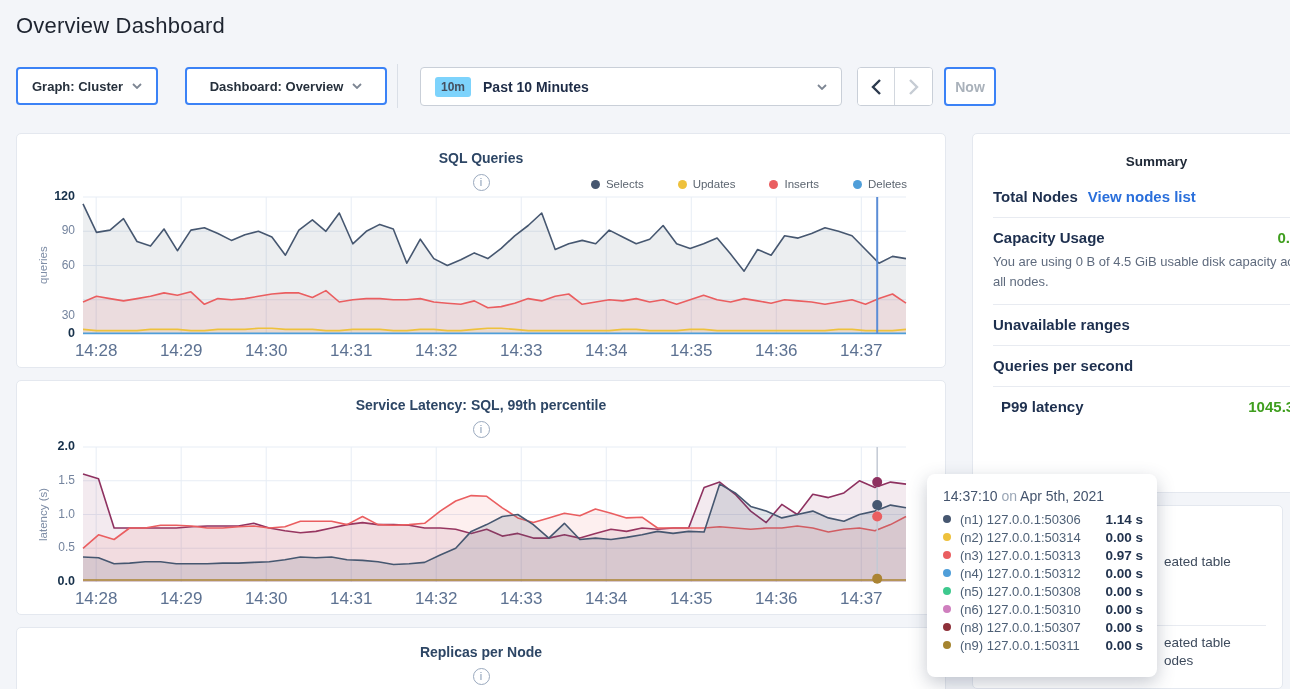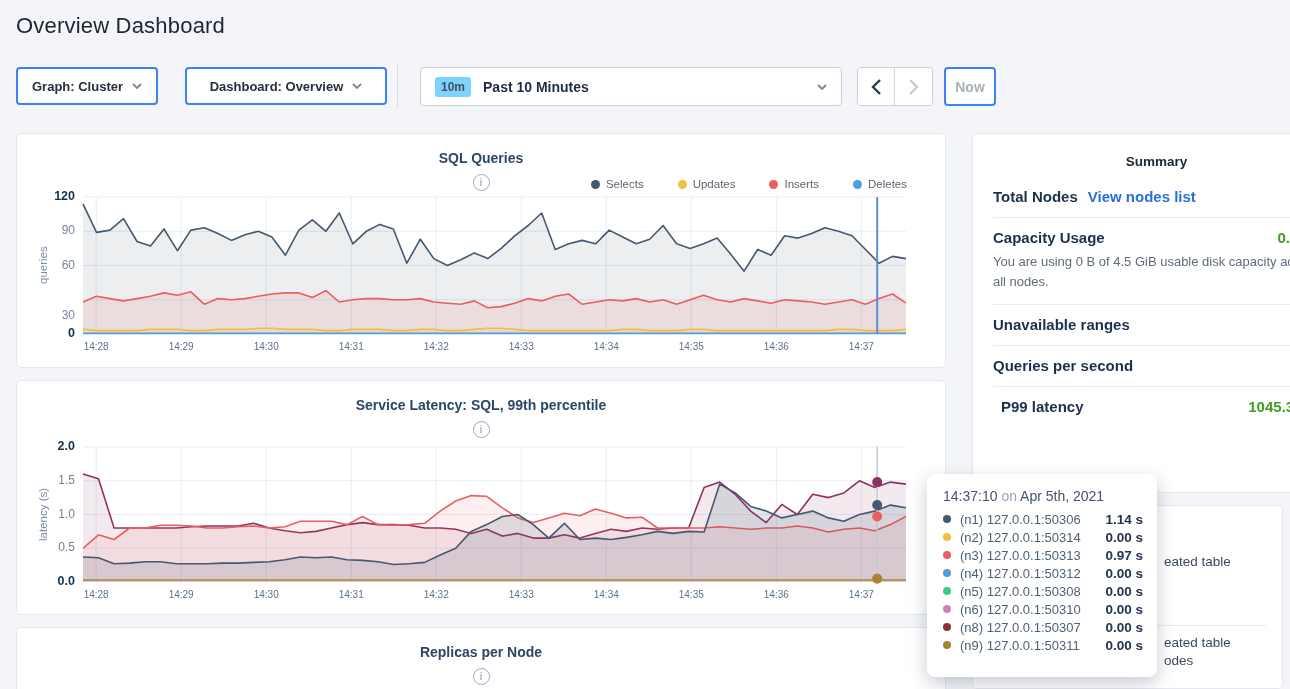--- a/index.html
+++ b/index.html
@@ -58,21 +58,21 @@
   .plot { position:absolute; left:66px; }
   .chart-panel-0 .plot { top:63px; width:823px; height:137px; }
   .chart-panel-1 .plot { top:66px; width:823px; height:135px; }
   .plot svg { display:block; overflow:visible; }
   .ylabel { position:absolute; left:20px; writing-mode:vertical-rl; transform:rotate(180deg);
             font-size:11.5px; color:#7e8da6; display:flex; align-items:center; justify-content:center; }
   .chart-panel-0 .ylabel { top:63px; height:137px; }
   .chart-panel-1 .ylabel { top:66px; height:135px; }
   .ytick { position:absolute; width:56px; text-align:right; font-size:12px; color:#74849e; }
   .ytick.strong { font-weight:700; color:#16304a; font-size:12.5px; }
-  .xtick { position:absolute; width:48px; text-align:center; font-size:10px; color:#5d7292; }
+  .xtick { position:absolute; width:48px; text-align:center; font-size:17px; color:#5d7292; }
   
   .summary-title { padding-top:20px; text-align:center; font-size:13.5px; font-weight:700; color:#202a38; }
   .summary-rows { padding:8px 20px 0 20px; }
   .sum-row { padding:11px 0 12px 0; border-bottom:1px solid #e8ebf1; }
   .sum-row:last-child { border-bottom:none;margin-left:8px; }
   .sum-head { display:flex; align-items:baseline; }
   .sum-label { font-size:15px; font-weight:700; color:#1d2f4e; }
   .sum-link { font-size:15px; font-weight:700; color:#2a6fdb; margin-left:10px; cursor:pointer; }
   .sum-value { margin-left:auto; font-size:15px; font-weight:700; color:#3f9e1e; }
   .sum-sub { margin-top:6px; font-size:13px; line-height:1.55; color:#5f6b7e; }

